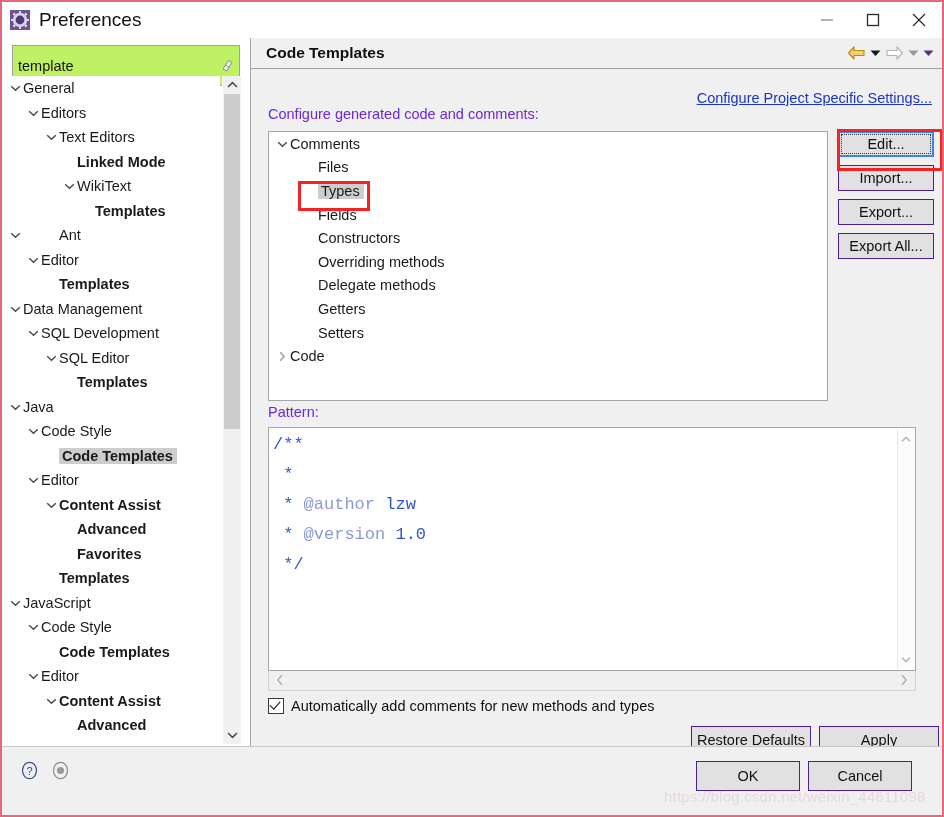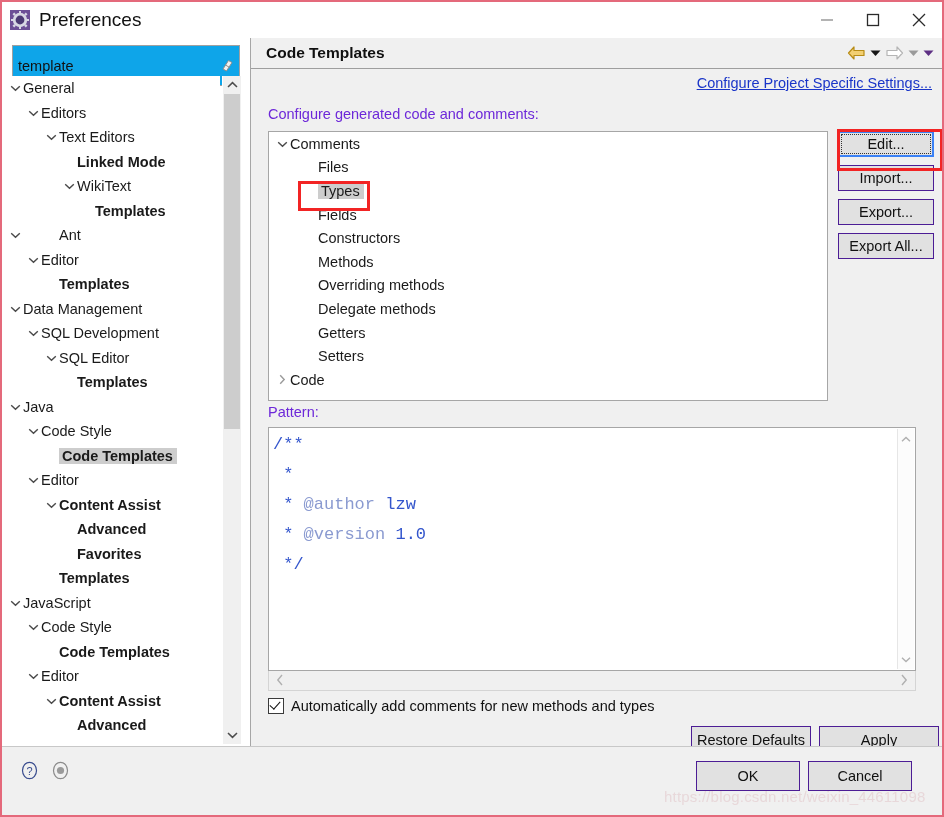--- a/index.html
+++ b/index.html
@@ -66,21 +66,21 @@
     height: 708px;
     background: #ffffff;
   }
   .filter-box {
     position: absolute;
     left: 10px; top: 7px;
     width: 228px;
     height: 41px;
     box-sizing: border-box;
     border: 1px solid #a0a0a0;
-    background: #0ea5e9;
+    background: #bef264;
     display: flex;
     align-items: center;
   }
   .filter-input {
     border: none;
     outline: none;
     background: transparent;
     font-family: "Liberation Sans", sans-serif;
     font-size: 14.5px;
     color: #111;
@@ -181,21 +181,21 @@
     margin-left: auto;
     margin-right: 8px;
     display: flex;
     align-items: center;
     gap: 4px;
   }
   .nav-icons > span { display: flex; align-items: center; }
 
   .cfg-link-row {
     position: absolute;
-    left: 0; top: 31px;
+    left: 0; top: 46px;
     width: 691px;
     height: 28px;
     display: flex;
     align-items: center;
     justify-content: flex-end;
   }
   .cfg-link {
     margin-right: 10px;
     color: #1a35c8;
     text-decoration: underline;
@@ -725,24 +725,20 @@
           <div class="cnode" style="padding-left: 33px;">
             <span class="ctwist"></span>
             <span class="clabel">Fields</span>
           </div>
           <div class="cnode" style="padding-left: 33px;">
             <span class="ctwist"></span>
             <span class="clabel">Constructors</span>
           </div>
           <div class="cnode" style="padding-left: 33px;">
             <span class="ctwist"></span>
-            <span class="clabel">Methods</span>
-          </div>
-          <div class="cnode" style="padding-left: 33px;">
-            <span class="ctwist"></span>
             <span class="clabel">Overriding methods</span>
           </div>
           <div class="cnode" style="padding-left: 33px;">
             <span class="ctwist"></span>
             <span class="clabel">Delegate methods</span>
           </div>
           <div class="cnode" style="padding-left: 33px;">
             <span class="ctwist"></span>
             <span class="clabel">Getters</span>
           </div>

